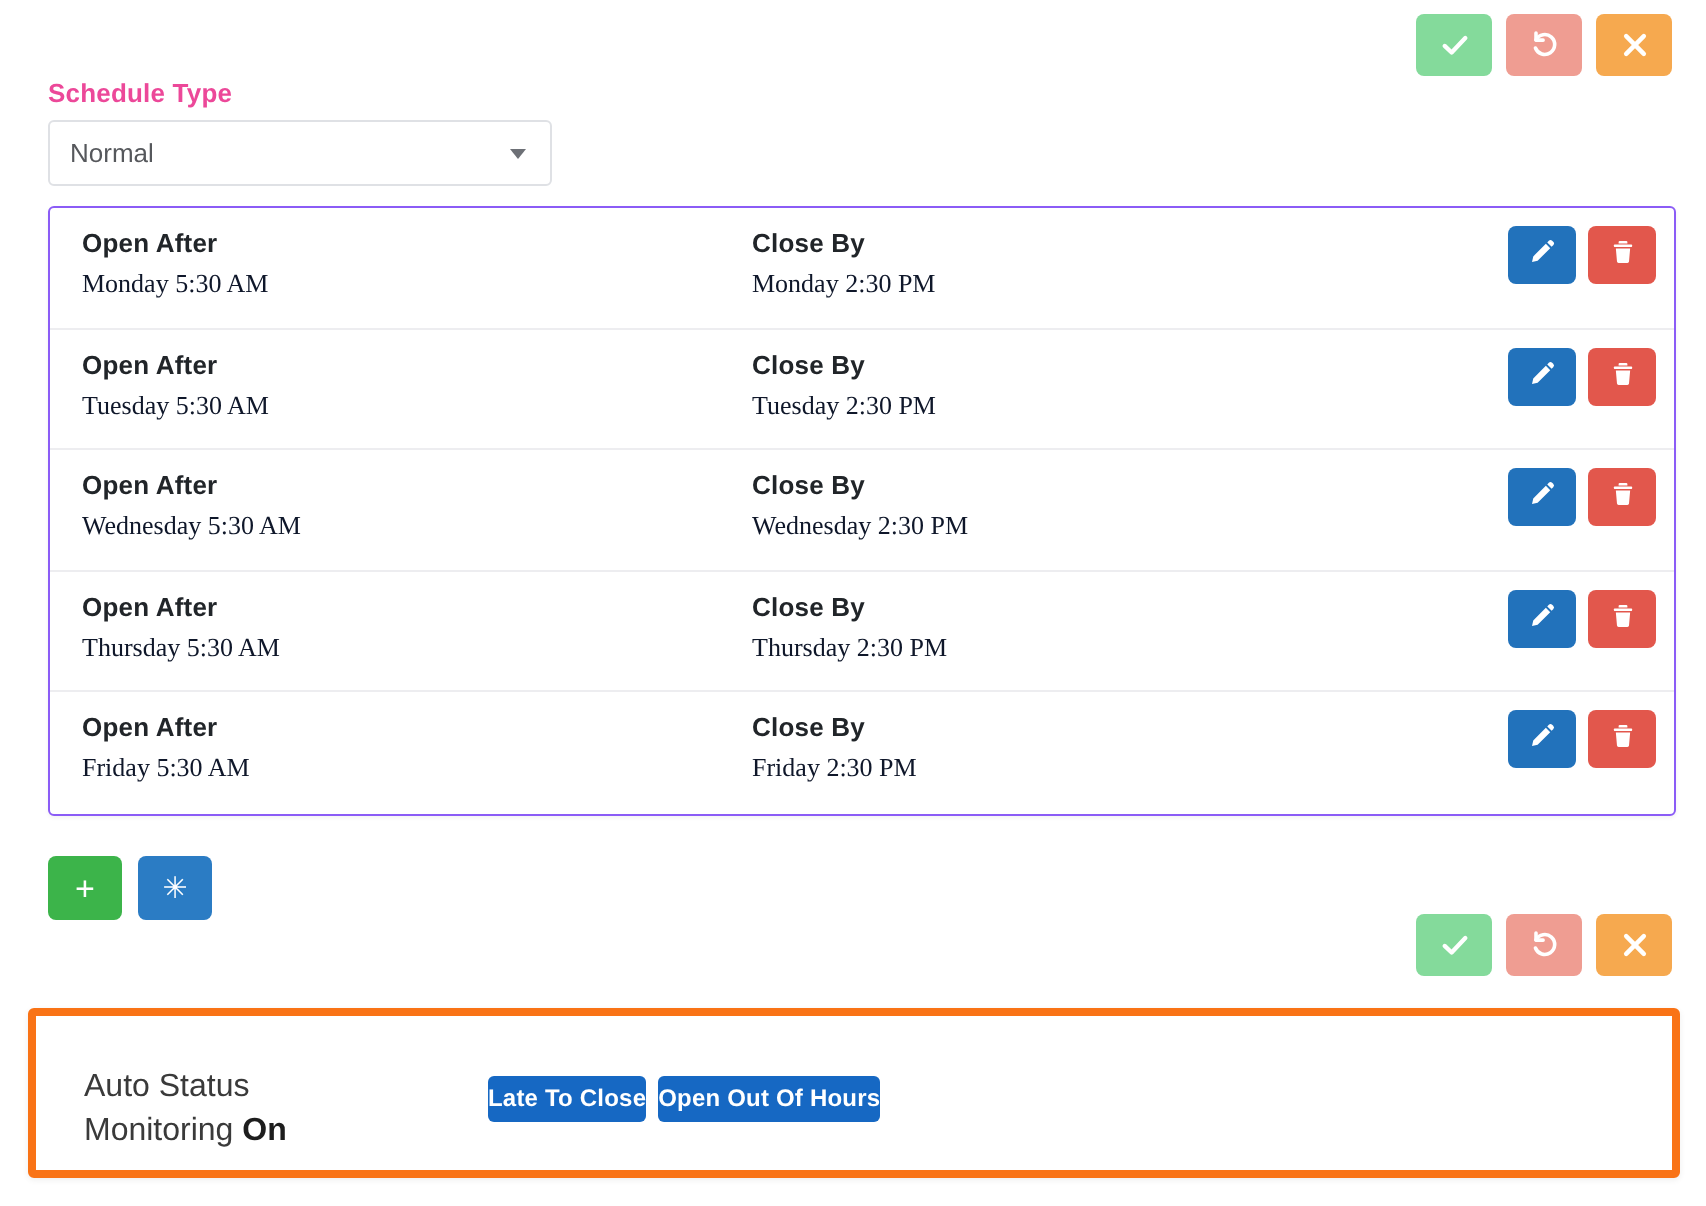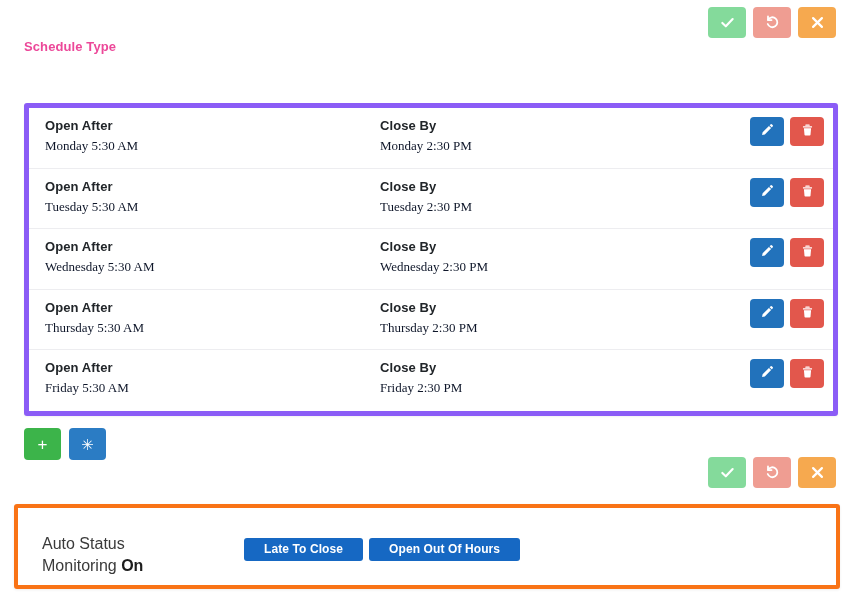--- a/index.html
+++ b/index.html
@@ -87,21 +87,21 @@
     pointer-events: none;
   }
 
   
   .schedule-card {
     position: absolute;
     left: 24px;
     top: 103px;
     width: 814px;
     background: #ffffff;
-    border: 5px solid #8b5cf6;
+    border: 1px solid #8b5cf6;
     border-radius: 3px;
     box-shadow: 0 1px 2px rgba(0,0,0,.05);
   }
 
   .schedule-row {
     position: relative;
     height: 60.6px;
     border-bottom: 1px solid #ededf0;
     display: flex;
     align-items: flex-start;
@@ -200,21 +200,21 @@
     left: 226px;
     top: 30px;
     display: flex;
     gap: 6px;
   }
   .badge {
     background: #1668c3;
     color: #ffffff;
     font-size: 12px;
     font-weight: bold;
-    padding: 4px 20px 5px;
+    padding: 4px 0 5px;
     border-radius: 3px;
     white-space: nowrap;
     cursor: pointer;
     letter-spacing: .1px;
   }
 </style>
 </head>
 <body>
 
 <div class="page">
@@ -240,20 +240,26 @@
         <svg width="15" height="15" viewBox="0 0 16 16" fill="none" stroke="#fff" stroke-width="2.4" stroke-linecap="round">
             <line x1="3.3" y1="3.3" x2="12.7" y2="12.7"></line>
             <line x1="12.7" y1="3.3" x2="3.3" y2="12.7"></line>
           </svg>
       </span>
     </button>
   </div>
 
   <div class="field-label">Schedule Type</div>
 
+  <div class="select-wrap">
+    <div class="select-box">
+      <span>Normal</span>
+    </div>
+    <span class="select-caret"></span>
+  </div>
 
   <div class="schedule-card">
 
     <div class="schedule-row">
       <div class="col-open">
         <div class="col-title">Open After</div>
         <div class="col-value">Monday 5:30 AM</div>
       </div>
       <div class="col-close">
         <div class="col-title">Close By</div>

